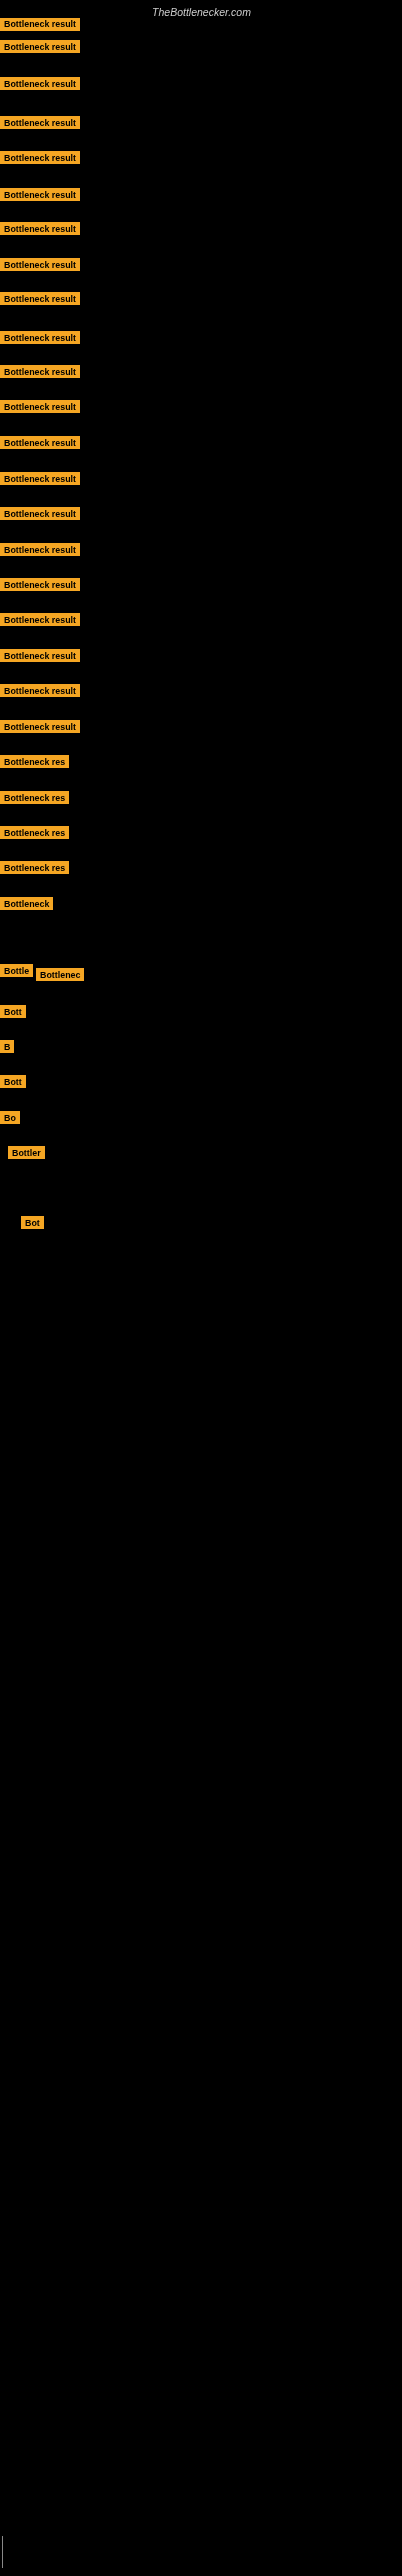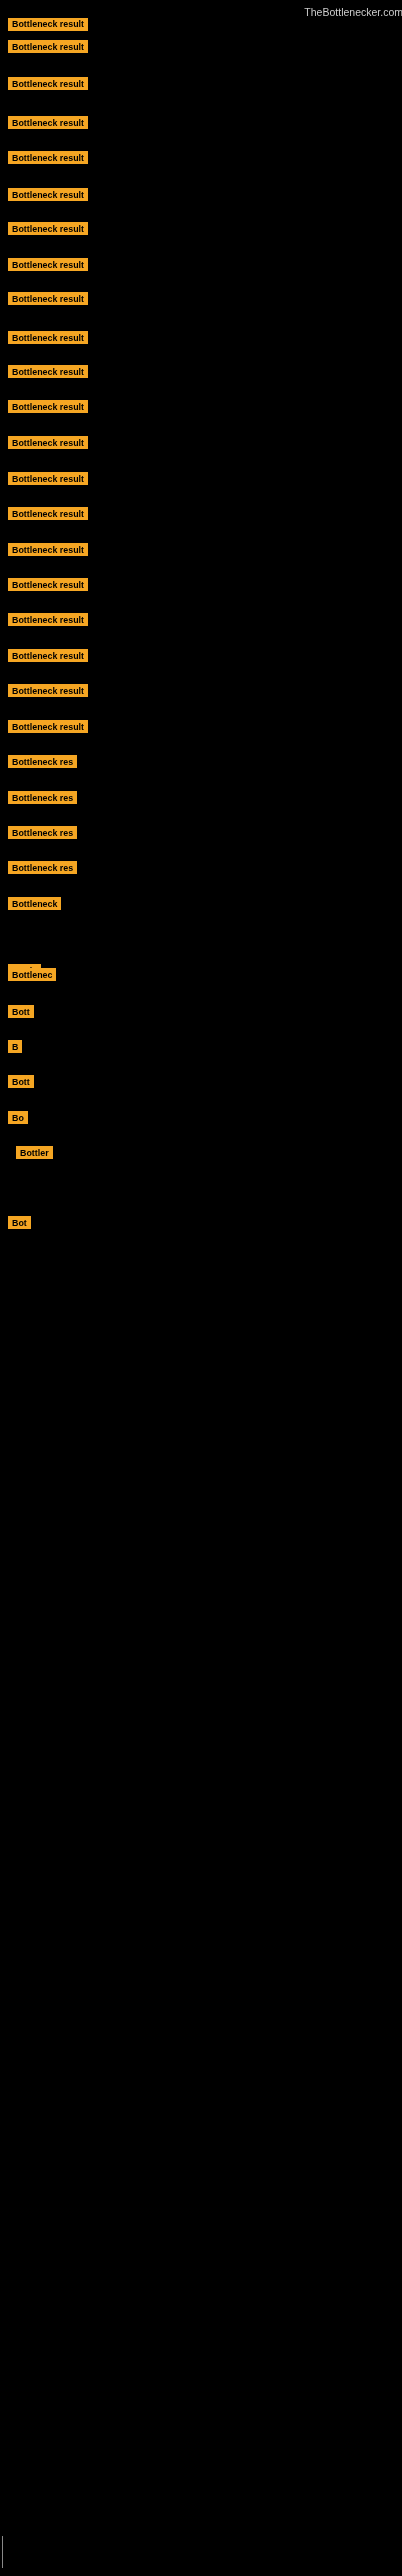--- a/index.html
+++ b/index.html
@@ -10,40 +10,41 @@
     body {
       background-color: #000;
       width: 403px;
       min-height: 2576px;
       font-family: Arial, sans-serif;
       position: relative;
     }
     .site-title {
       color: #ccc;
       font-size: 10.5px;
-      text-align: right;
+      text-align: center;
       padding: 6.4px 0 3.2px 0;
       position: absolute;
       top: 0;
       left: 0;
       right: 0;
+      font-style: italic;
     }
     .bottleneck-badge {
       background-color: #f5a623;
       color: #000;
       font-size: 8.9px;
       font-weight: bold;
       padding: 1.6px 4px;
       display: inline-block;
       white-space: nowrap;
       overflow: hidden;
     }
     .badge-row {
       position: absolute;
-      left: 8px;
+      left: 0;
     }
     
     .bottom-line {
       position: absolute;
       left: 1.6px;
       bottom: 8px;
       width: 0.8px;
       height: 32px;
       background: #888;
     }
@@ -75,20 +76,20 @@
 <div class="badge-row" style="top: 613px;"><span class="bottleneck-badge">Bottleneck result</span></div>
 <div class="badge-row" style="top: 649px;"><span class="bottleneck-badge">Bottleneck result</span></div>
 <div class="badge-row" style="top: 684px;"><span class="bottleneck-badge">Bottleneck result</span></div>
 <div class="badge-row" style="top: 720px;"><span class="bottleneck-badge">Bottleneck result</span></div>
 <div class="badge-row" style="top: 755px;"><span class="bottleneck-badge">Bottleneck res</span></div>
 <div class="badge-row" style="top: 791px;"><span class="bottleneck-badge">Bottleneck res</span></div>
 <div class="badge-row" style="top: 826px;"><span class="bottleneck-badge">Bottleneck res</span></div>
 <div class="badge-row" style="top: 861px;"><span class="bottleneck-badge">Bottleneck res</span></div>
 <div class="badge-row" style="top: 897px;"><span class="bottleneck-badge">Bottleneck</span></div>
 <div class="badge-row" style="top: 932px; margin-top: 32px;"><span class="bottleneck-badge">Bottle</span></div>
-<div class="badge-row" style="top: 968px;"><span class="bottleneck-badge">Bottlenec</span></div>
+<div class="badge-row" style="top: 968px; padding-left: 36px;"><span class="bottleneck-badge">Bottlenec</span></div>
 <div class="badge-row" style="top: 1005px;"><span class="bottleneck-badge">Bott</span></div>
 <div class="badge-row" style="top: 1040px;"><span class="bottleneck-badge">B</span></div>
 <div class="badge-row" style="top: 1075px;"><span class="bottleneck-badge">Bott</span></div>
 <div class="badge-row" style="top: 1111px;"><span class="bottleneck-badge">Bo</span></div>
 <div class="badge-row" style="top: 1146px; margin-left: 8px;"><span class="bottleneck-badge">Bottler</span></div>
-<div class="badge-row" style="top: 1216px;"><span class="bottleneck-badge">Bot</span></div>
+<div class="badge-row" style="top: 1216px; padding-left: 21px;"><span class="bottleneck-badge">Bot</span></div>
 
 
 </body></html>

